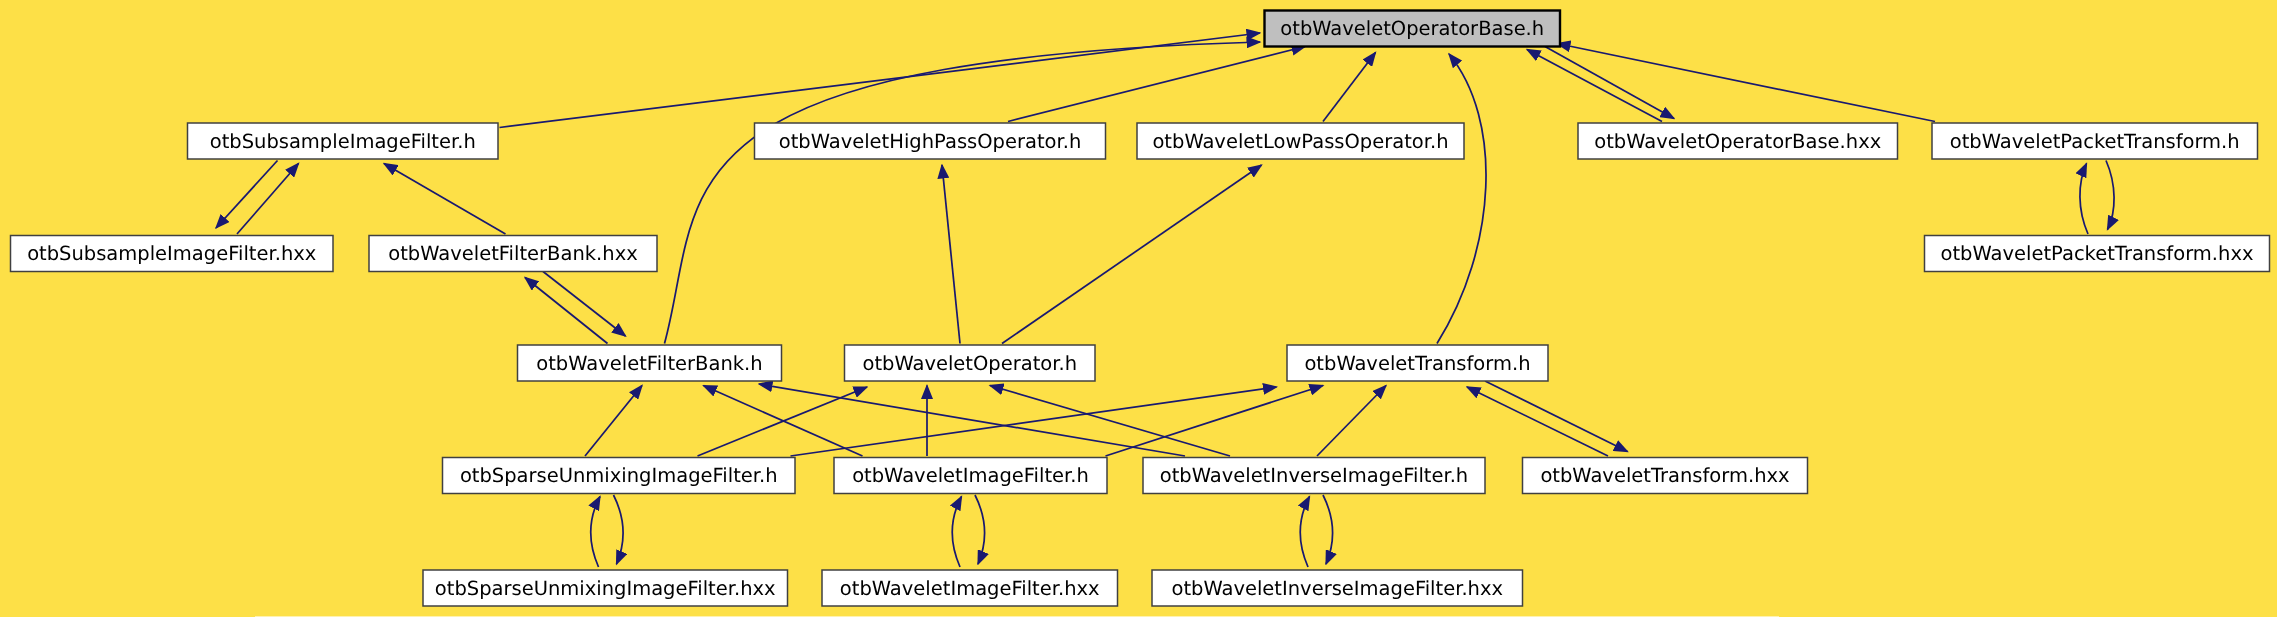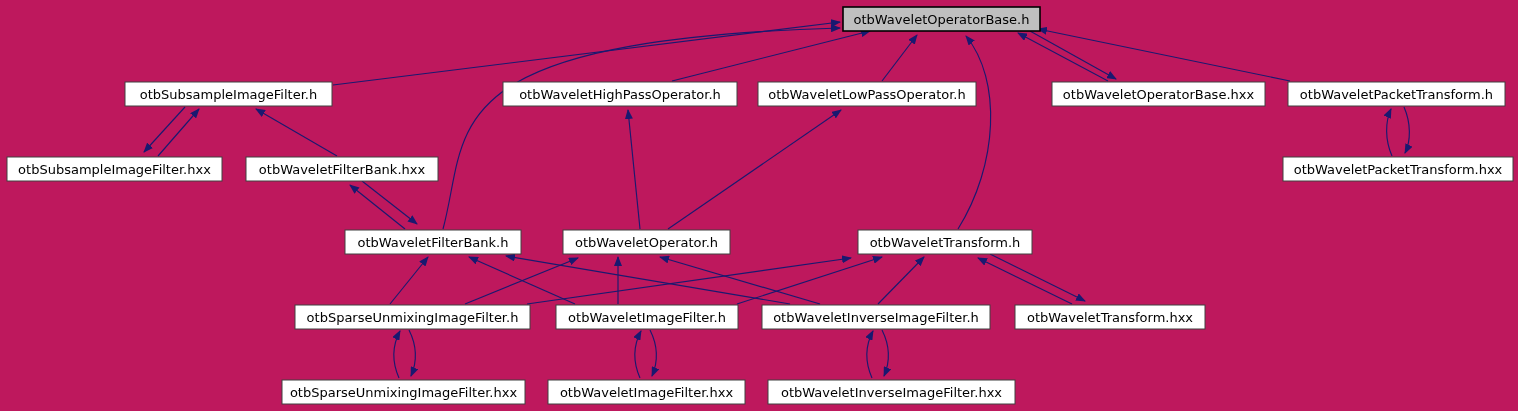--- a/index.html
+++ b/index.html
@@ -4,21 +4,21 @@
 <style>
   html, body {
     margin: 0;
     padding: 0;
     background: #ffffff;
   }
   .graph-wrap {
     position: relative;
     width: 1518px;
     height: 411px;
-    background: #be185d;
+    background: #fde047;
     font-family: "DejaVu Sans", "Liberation Sans", sans-serif;
   }
   svg { display: block; }
   .node-rect {
     fill: #ffffff;
     stroke: #404040;
     stroke-width: 1;
   }
   .node-rect.root {
     fill: #bfbfbf;

